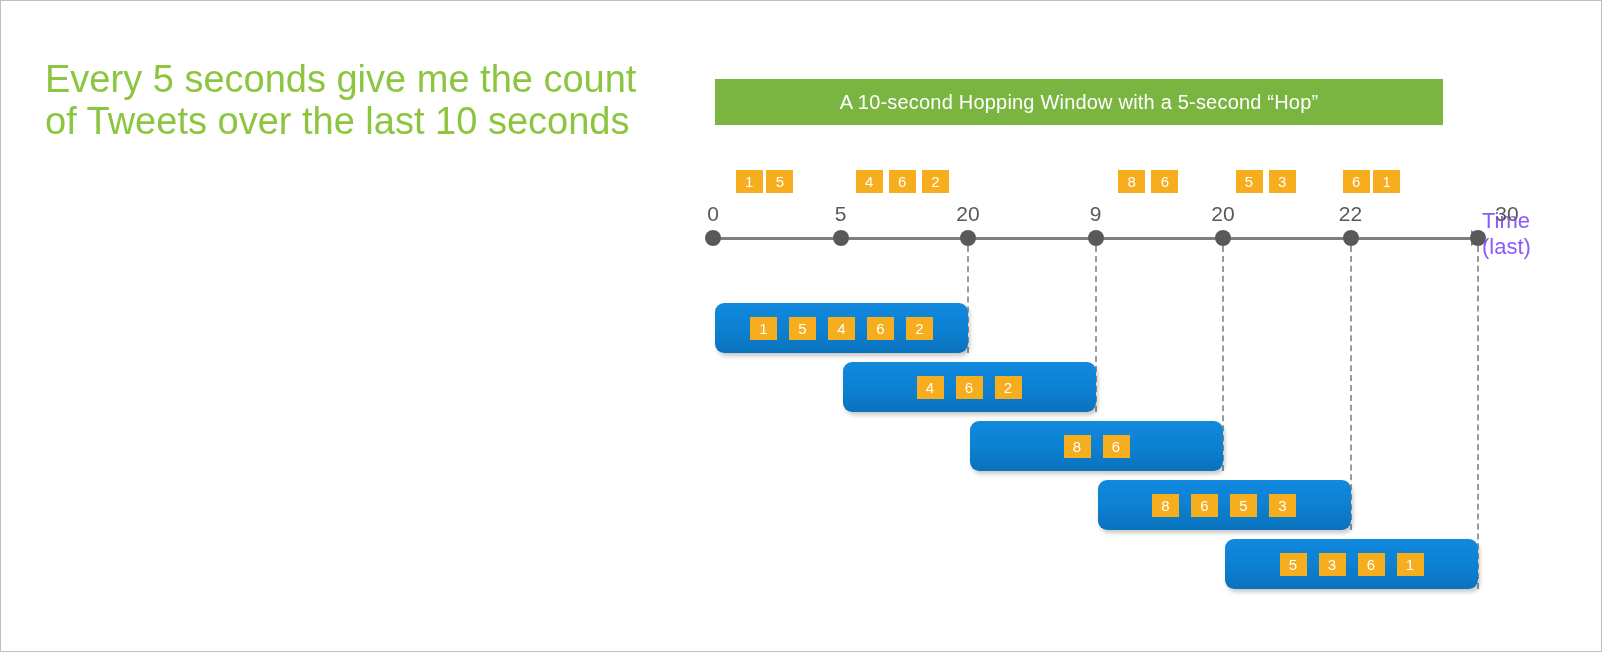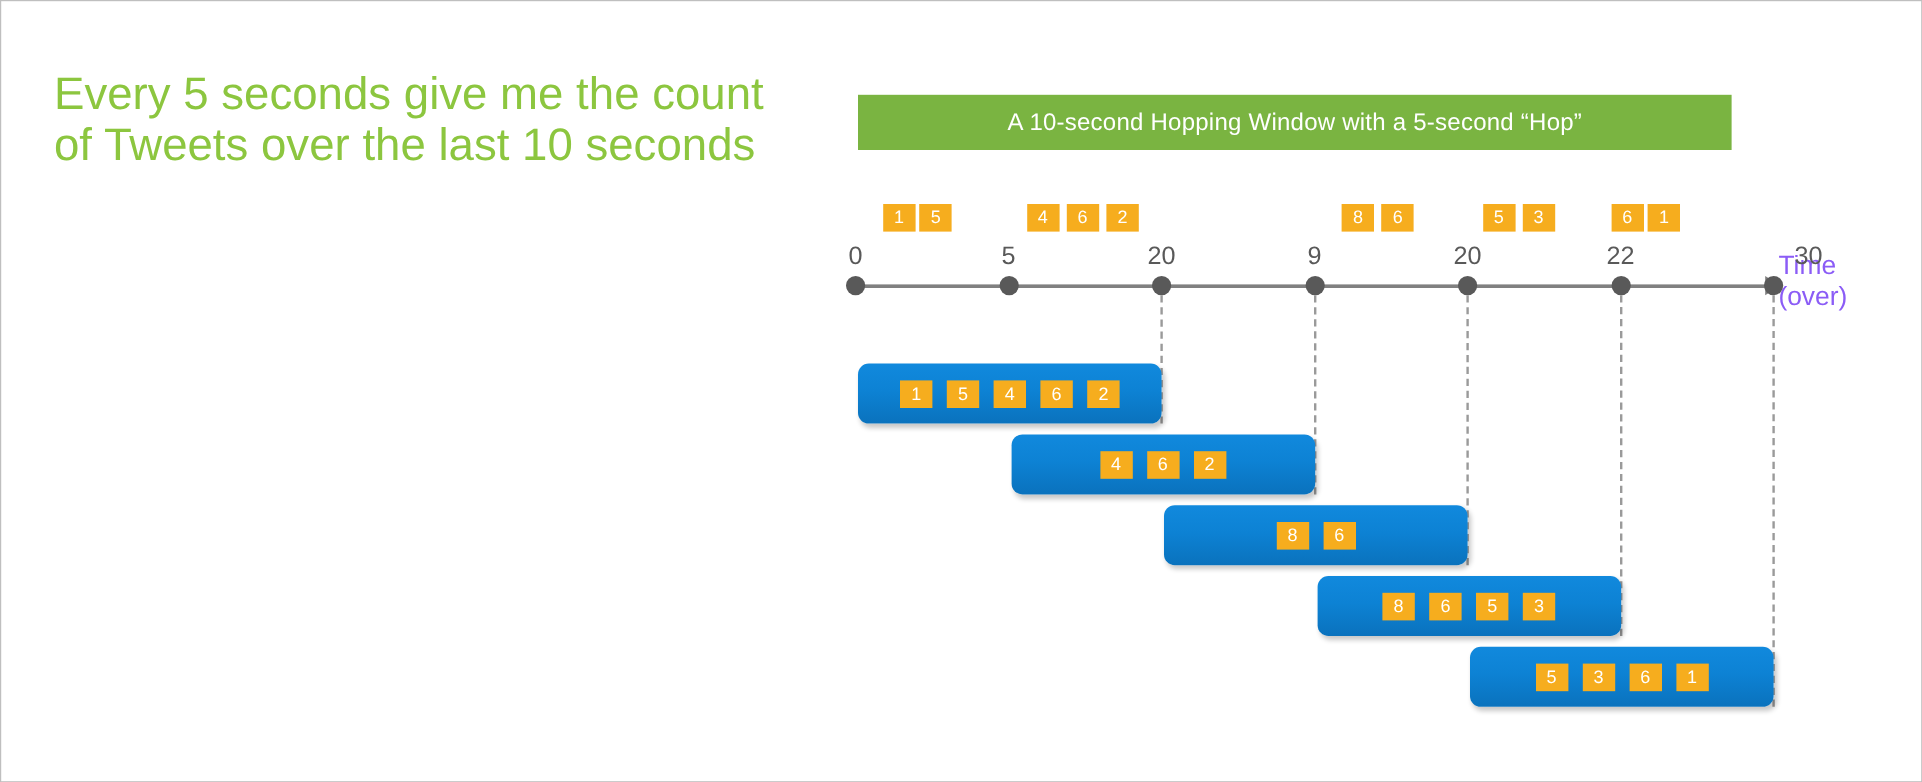--- a/index.html
+++ b/index.html
@@ -172,21 +172,21 @@
 
   <div id="banner">
     <span id="banner-title">A 10-second Hopping Window with a 5-second “Hop”</span>
   </div>
 
   <div id="diagram">
     <div id="axis-line"></div>
     <div id="axis-arrow"></div>
     <div id="axis-caption">
       <span class="caption-line">Time</span>
-      <span class="caption-line">(over)</span>
+      <span class="caption-line">(last)</span>
     </div>
     <div id="ticks-layer">
         <div class="tick-dot" style="left: 712px;"></div>
         <div class="tick-label" style="left: 712px;">0</div>
         <div class="tick-dot" style="left: 839.5px;"></div>
         <div class="tick-label" style="left: 839.5px;">5</div>
         <div class="tick-dot" style="left: 967px;"></div>
         <div class="tick-label" style="left: 967px;">20</div>
         <div class="tick-dot" style="left: 1094.5px;"></div>
         <div class="tick-label" style="left: 1094.5px;">9</div>

